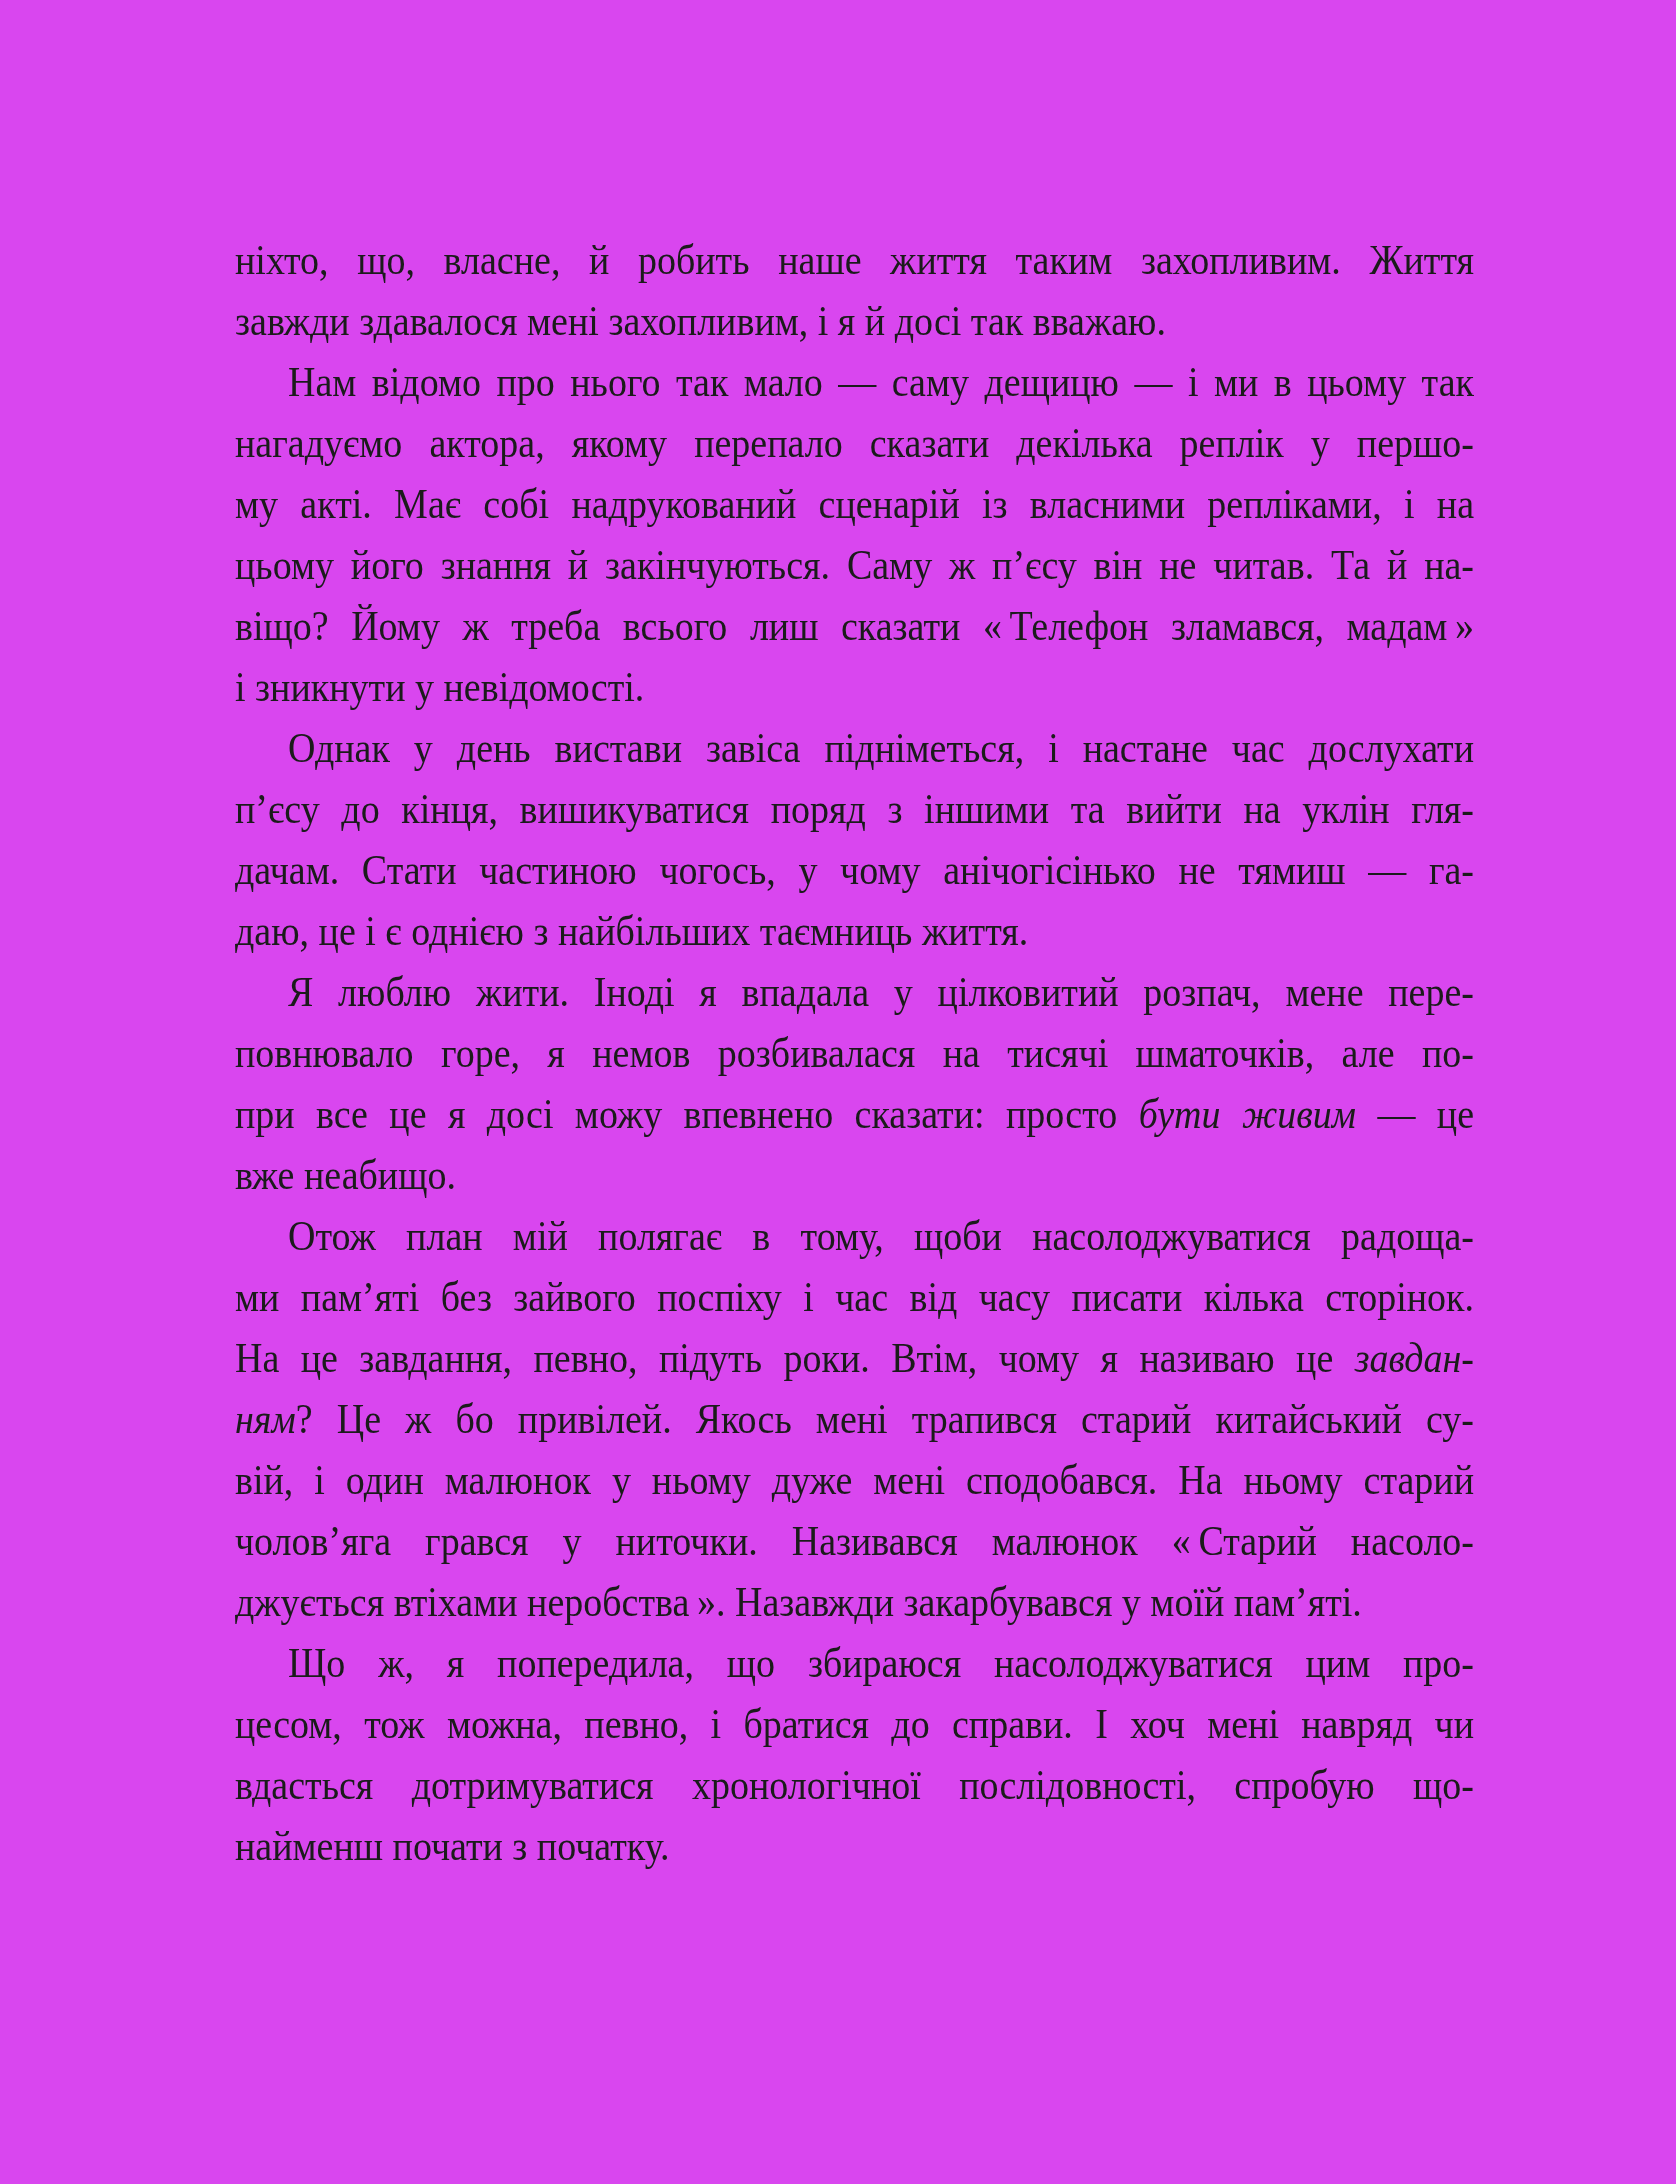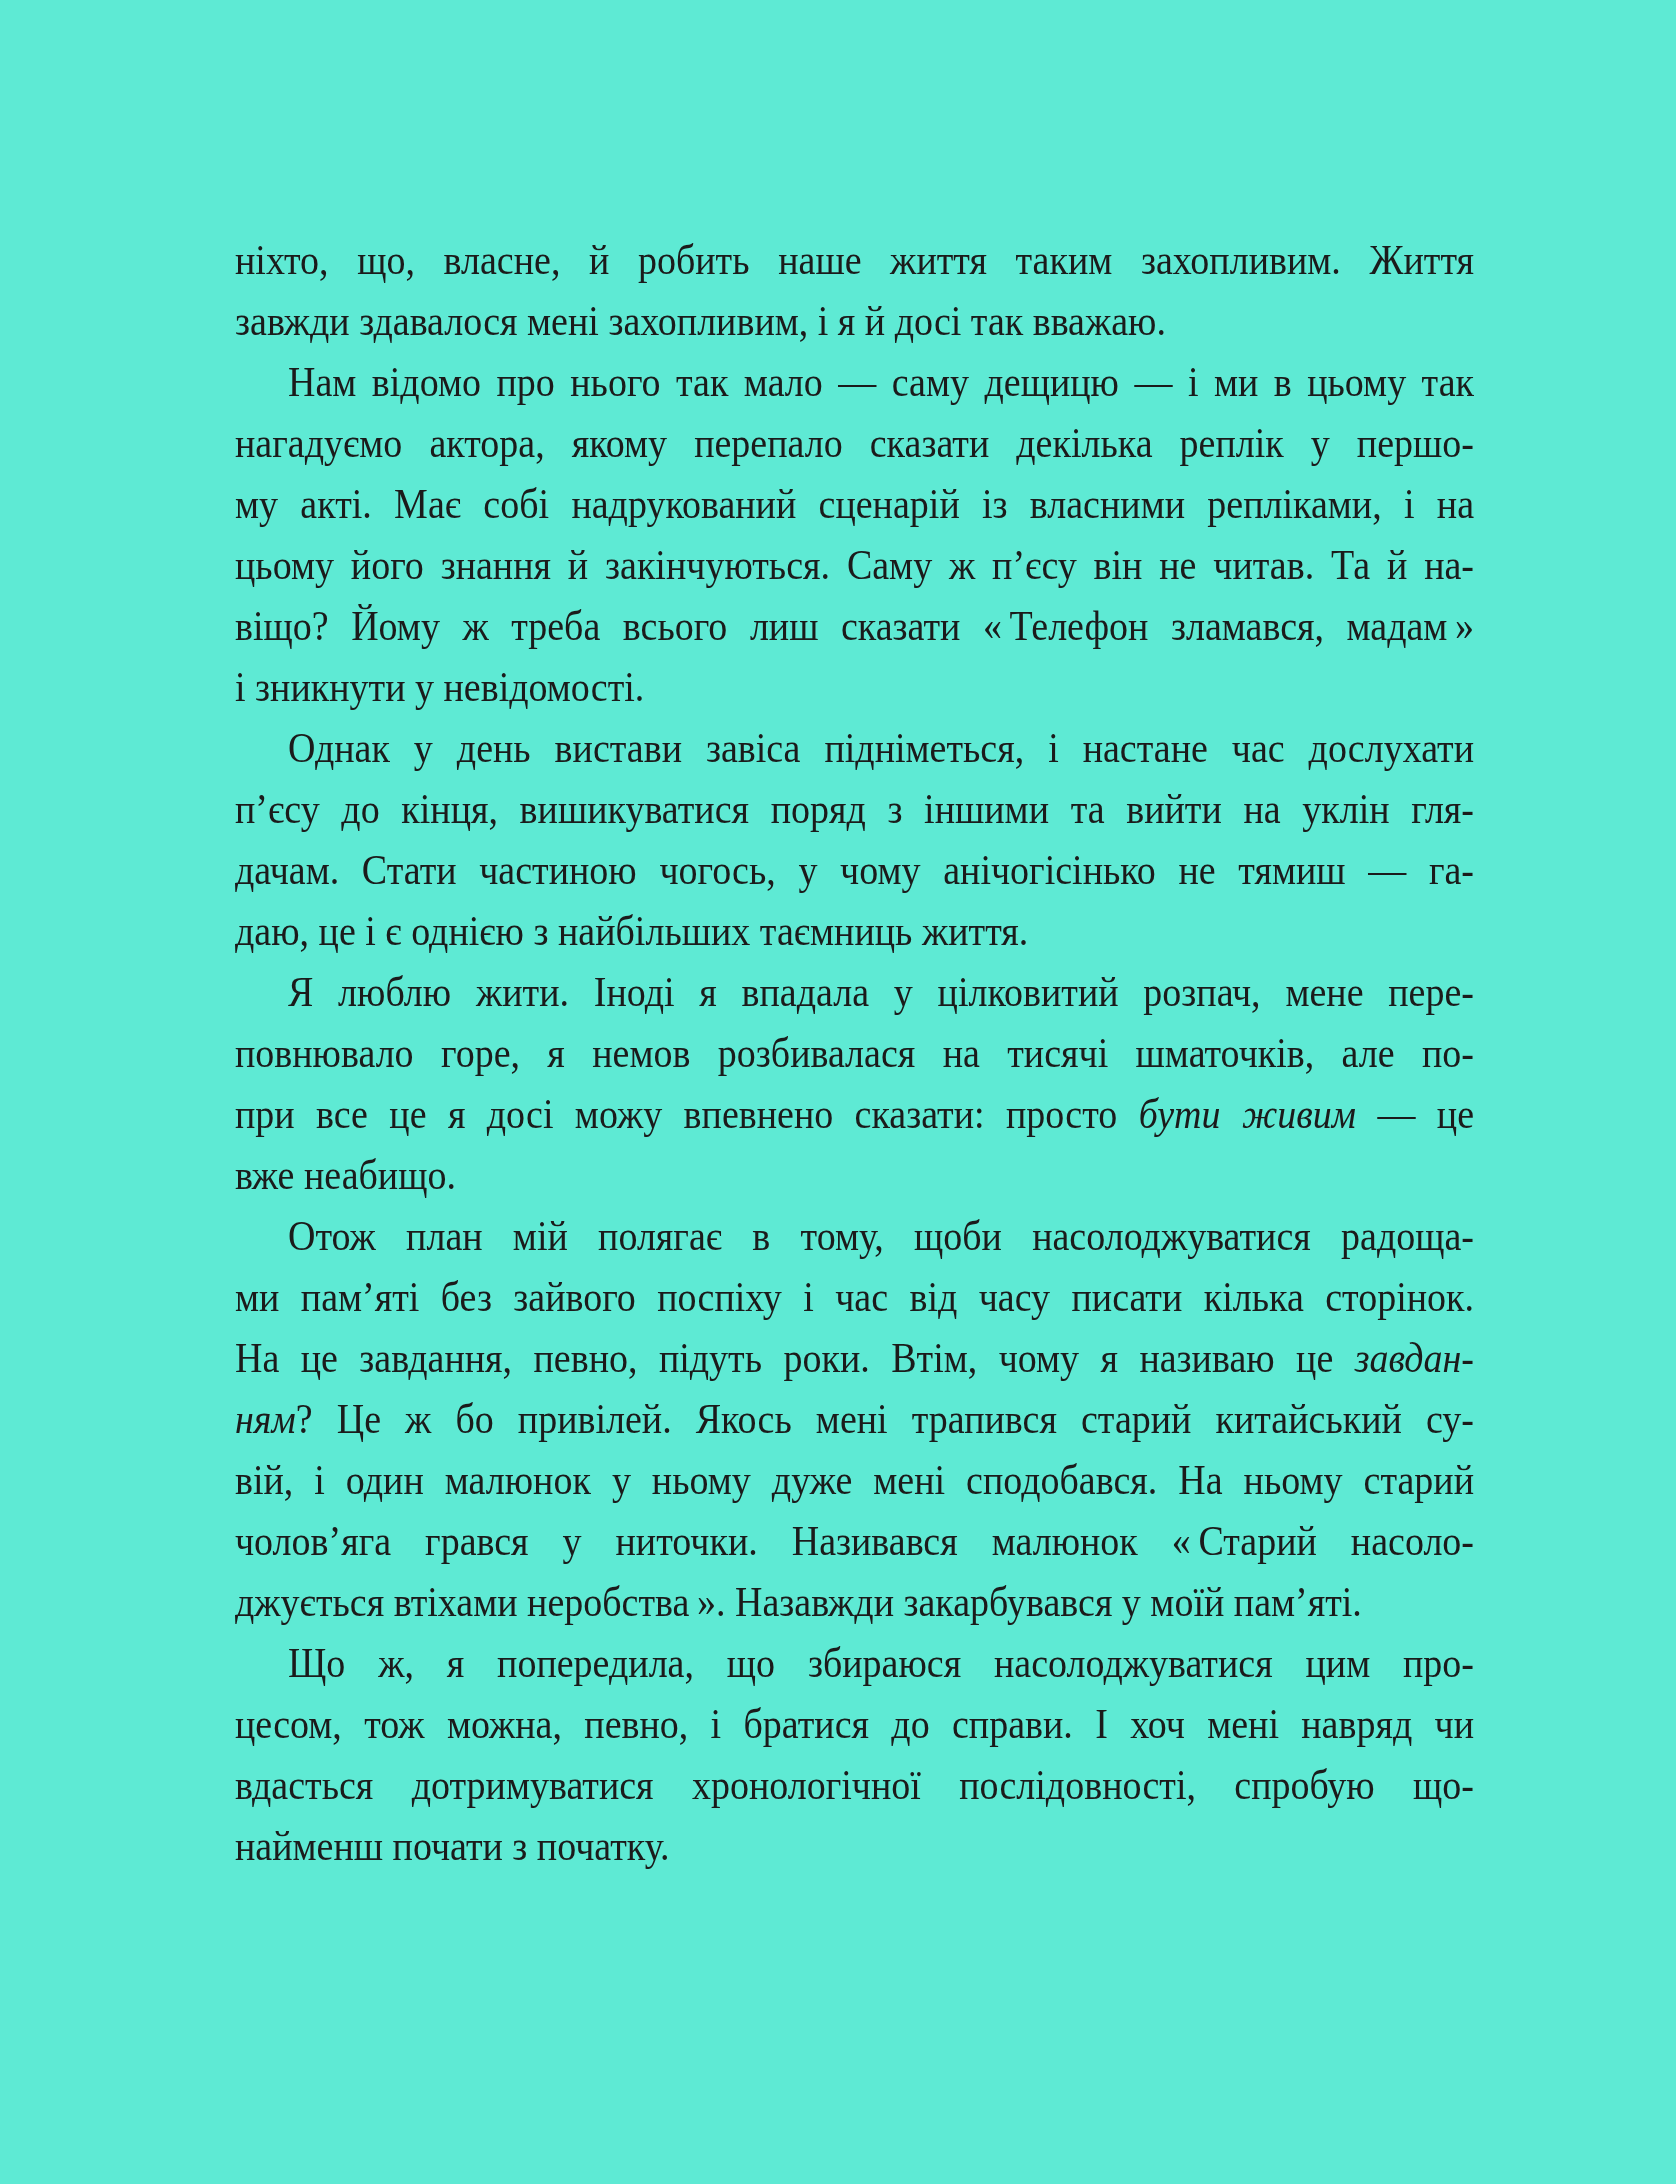--- a/index.html
+++ b/index.html
@@ -43,21 +43,21 @@
   .seg-italic {
     font-style: italic;
   }
   .seg-roman {
     font-style: normal;
   }
 </style>
 </head>
 <body>
 
-<div class="page" style="background: #5eead4;">
+<div class="page" style="background: #d946ef;">
   <div class="textblock" id="textblock" style="color: rgb(27, 27, 27);">
       <div class="line just"><span class="seg-roman">ніхто, що, власне, й робить наше життя таким захопливим. Життя</span></div>
       <div class="line plain"><span class="seg-roman">завжди здавалося мені захопливим, і я й досі так вважаю.</span></div>
       <div class="line just indent"><span class="seg-roman">Нам відомо про нього так мало — саму дещицю — і ми в цьому так</span></div>
       <div class="line just"><span class="seg-roman">нагадуємо актора, якому перепало сказати декілька реплік у першо-</span></div>
       <div class="line just"><span class="seg-roman">му акті. Має собі надрукований сценарій із власними репліками, і на</span></div>
       <div class="line just"><span class="seg-roman">цьому його знання й закінчуються. Саму ж п’єсу він не читав. Та й на-</span></div>
       <div class="line just"><span class="seg-roman">віщо? Йому ж треба всього лиш сказати « Телефон зламався, мадам »</span></div>
       <div class="line plain"><span class="seg-roman">і зникнути у невідомості.</span></div>
       <div class="line just indent"><span class="seg-roman">Однак у день вистави завіса підніметься, і настане час дослухати</span></div>

